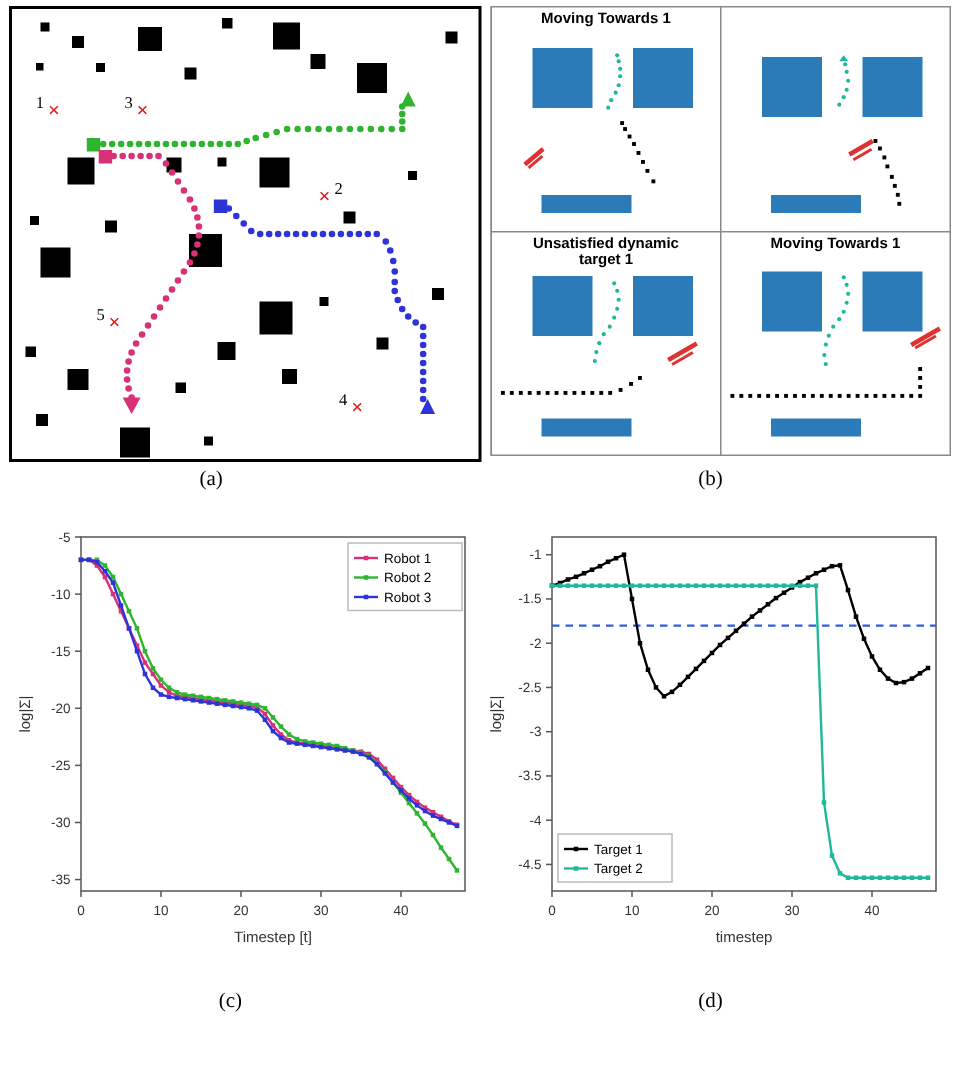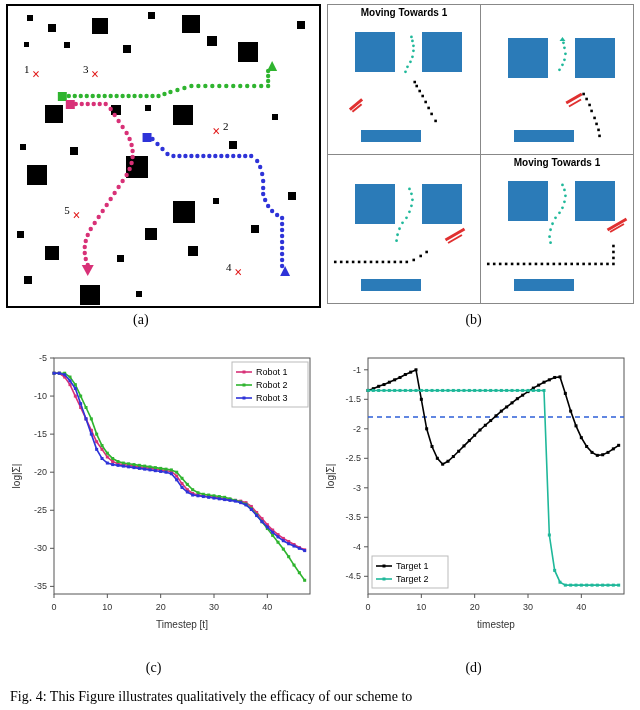--- a/index.html
+++ b/index.html
@@ -414,20 +414,22 @@
               <rect x="110" y="105"></rect>
               <rect x="113" y="112"></rect>
               <rect x="115" y="118"></rect>
               <rect x="117" y="124"></rect>
               <rect x="118" y="130"></rect>
             </g>
         </svg>
       </div>
 
       <div class="panecell">
+        <div class="pane-title">Unsatisfied dynamic
+target 1</div>
         <div class="big-block" style="left:18%;top:20%;width:40px;height:40px"></div>
         <div class="big-block" style="left:62%;top:20%;width:40px;height:40px"></div>
         <div class="bar" style="left:22%;bottom:8%;width:60px;height:12px"></div>
         <div class="red-seg" style="left:76%;top:53%;width:22px;height:3px;transform:rotate(-30deg)"></div>
         <div class="red-seg" style="left:78%;top:56%;width:16px;height:2px;transform:rotate(-30deg)"></div>
         <svg class="trace" viewBox="0 0 153 149" preserveAspectRatio="none">
           <g fill="#1fb89a">
               <circle cx="82" cy="34"></circle>
               <circle cx="84" cy="39"></circle>
               <circle cx="85" cy="45"></circle>
@@ -842,19 +844,14 @@
           <line x1="56" y1="241" x2="72" y2="241" stroke="#1fb89a" stroke-width="1.6"></line>
           <rect x="62.5" y="239.5" width="3" height="3" fill="#1fb89a"></rect>
           <text class="legend-box" x="76" y="244">Target 2</text>
         </svg>
     </div>
   </div>
 
   <div class="sublabel" style="left:24%;top:660px">(c)</div>
   <div class="sublabel" style="left:74%;top:660px">(d)</div>
 
-  <div class="caption">
-    <span>Fig. 4:</span>
-    <span> </span>
-    <span>This Figure illustrates qualitatively the efficacy of our scheme to</span>
-  </div>
 
 </div>
 
 </body></html>

